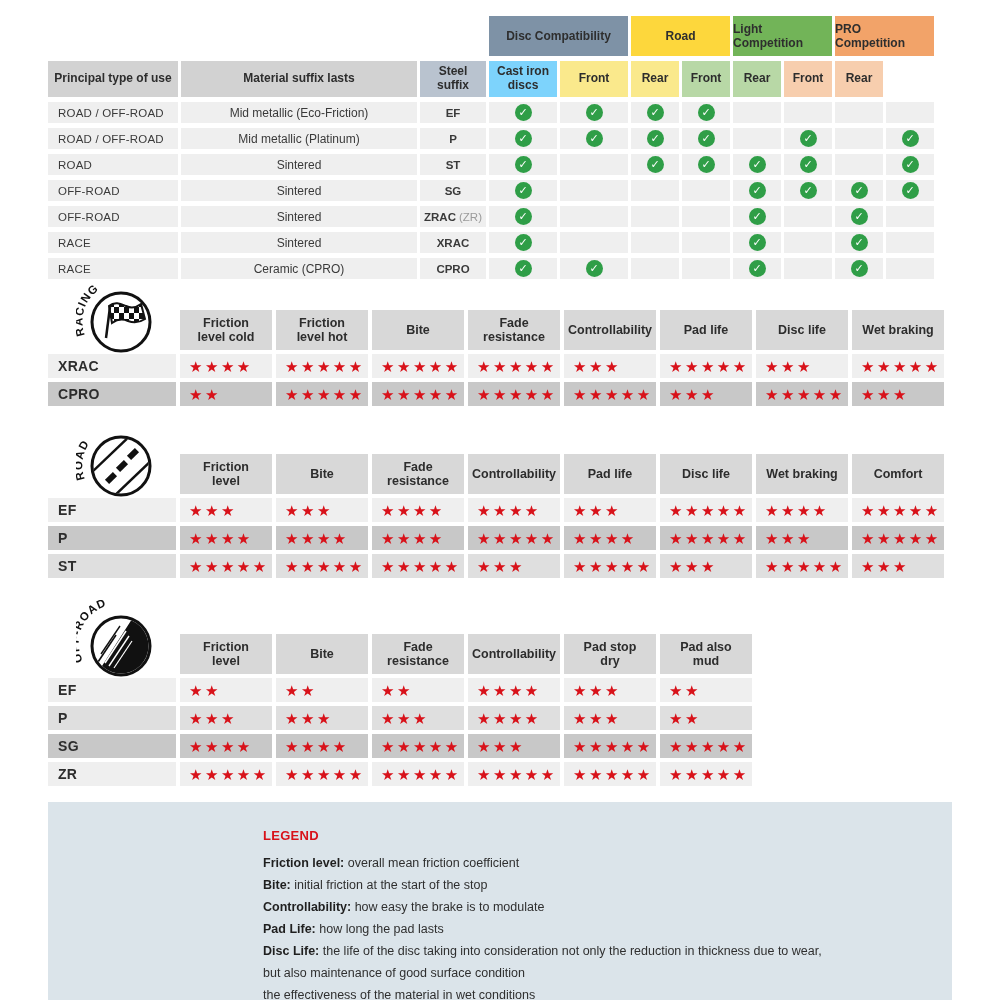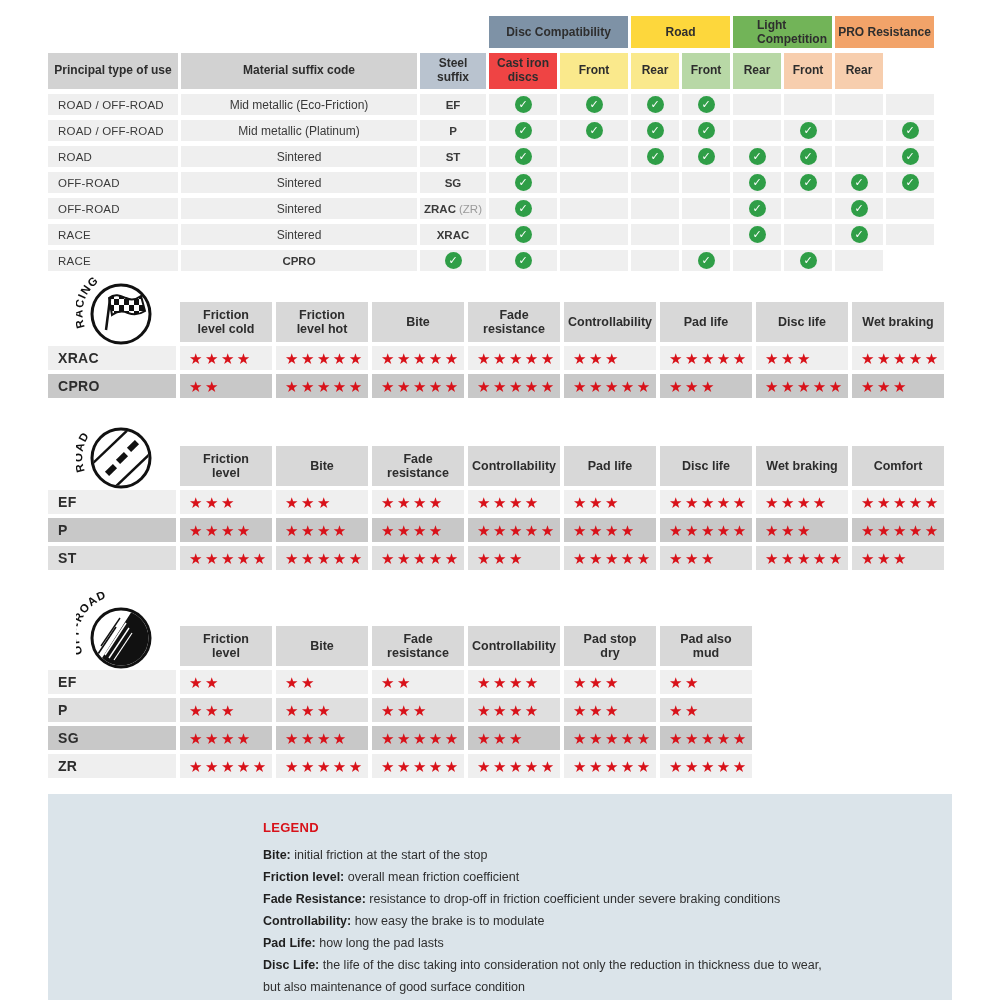--- a/index.html
+++ b/index.html
@@ -4,21 +4,21 @@
 <style>
   html,body{margin:0;padding:0;background:#fff;color:#2d2d2d;
     font-family:"Liberation Sans","DejaVu Sans",sans-serif;}
   .page{width:904px;margin:16px 0 0 48px;}
 
   
   .trow{display:grid;gap:0 3px;margin-bottom:5px;}
   .grow{grid-template-columns:130px 236px 66px 139px 99px 99px 99px;}
   .hrow,.drow{grid-template-columns:130px 236px 66px 68px 68px 48px 48px 48px 48px 48px 48px;}
   .spacer{background:transparent;}
-  .gcell{height:32px;display:flex;align-items:center;justify-content:center;
+  .gcell{height:40px;display:flex;align-items:center;justify-content:center;
     font-size:12px;font-weight:bold;color:#2e2e2e;}
   .hcell{background:#d2d2d2;min-height:36px;display:flex;align-items:center;justify-content:center;
     text-align:center;font-size:12px;font-weight:bold;line-height:1.15;padding:2px 4px;box-sizing:border-box;}
   .cell{background:#efefef;height:21px;display:flex;align-items:center;justify-content:center;
     font-size:12px;color:#3a3a3a;}
   .cell.use{justify-content:flex-start;padding-left:10px;box-sizing:border-box;font-size:11.5px;letter-spacing:.2px;}
   .cell.suffix{font-weight:bold;font-size:11.5px;}
   .cell .note{color:#9a9a9a;font-weight:normal;margin-left:3px;}
   .chk{width:17px;height:17px;border-radius:50%;background:var(--check-green,#2f9e47);
     color:#fff;font-size:11px;font-weight:bold;display:flex;align-items:center;justify-content:center;line-height:1;}
@@ -53,28 +53,28 @@
 
 <div class="page">
 
   <div id="compat-grid">
       <div class="trow grow">
         <div class="spacer"></div>
         <div class="spacer"></div>
         <div class="spacer"></div>
         <div class="gcell" style="background: rgb(126, 146, 166);">Disc Compatibility</div>
         <div class="gcell" style="background: rgb(253, 215, 60);">Road</div>
-        <div class="gcell" style="background: rgb(114, 180, 88); padding-left: 24px;">Light Competition</div>
-        <div class="gcell" style="background: rgb(242, 163, 105);">PRO Resistance</div>
+        <div class="gcell" style="background: rgb(114, 180, 88);">Light Competition</div>
+        <div class="gcell" style="background: rgb(242, 163, 105);">PRO Competition</div>
       </div>
       <div class="trow hrow">
         <div class="hcell">Principal type of use</div>
-        <div class="hcell">Material suffix code</div>
+        <div class="hcell">Material suffix lasts</div>
         <div class="hcell" style="background: rgb(185, 195, 207);">Steel suffix</div>
-        <div class="hcell" style="background: #ef4444;">Cast iron discs</div>
+        <div class="hcell" style="background: #7dd3fc;">Cast iron discs</div>
         <div class="hcell" style="background: rgb(250, 233, 140);">Front</div>
         <div class="hcell" style="background: rgb(250, 233, 140);">Rear</div>
         <div class="hcell" style="background: rgb(184, 216, 166);">Front</div>
         <div class="hcell" style="background: rgb(184, 216, 166);">Rear</div>
         <div class="hcell" style="background: rgb(247, 206, 174);">Front</div>
         <div class="hcell" style="background: rgb(247, 206, 174);">Rear</div>
       </div>
       <div class="trow drow">
         <div class="cell use">ROAD / OFF-ROAD</div>
         <div class="cell compound">Mid metallic (Eco-Friction)</div>
@@ -202,20 +202,21 @@
           <div class="chk">✓</div>
         </div>
         <div class="cell chkcell"></div>
         <div class="cell chkcell">
           <div class="chk">✓</div>
         </div>
         <div class="cell chkcell"></div>
       </div>
       <div class="trow drow">
         <div class="cell use">RACE</div>
+        <div class="cell compound">Ceramic (CPRO)</div>
         <div class="cell suffix">CPRO</div>
         <div class="cell chkcell">
           <div class="chk">✓</div>
         </div>
         <div class="cell chkcell">
           <div class="chk">✓</div>
         </div>
         <div class="cell chkcell"></div>
         <div class="cell chkcell"></div>
         <div class="cell chkcell">
@@ -535,23 +536,22 @@
         </div>
         <div class="rstars shade-light">
           <div class="stars" style="display: inline;">★★★★★</div>
         </div>
       </div>
   </div>
 
   <div class="legend">
     <div class="legend-title">LEGEND</div>
     <div id="legend-lines">
+        <div class="lline"><b>Friction level: </b>overall mean friction coefficient</div>
         <div class="lline"><b>Bite: </b>initial friction at the start of the stop</div>
-        <div class="lline"><b>Friction level: </b>overall mean friction coefficient</div>
-        <div class="lline"><b>Fade Resistance: </b>resistance to drop-off in friction coefficient under severe braking conditions</div>
         <div class="lline"><b>Controllability: </b>how easy the brake is to modulate</div>
         <div class="lline"><b>Pad Life: </b>how long the pad lasts</div>
         <div class="lline"><b>Disc Life: </b>the life of the disc taking into consideration not only the reduction in thickness due to wear,</div>
         <div class="lline">but also maintenance of good surface condition</div>
         <div class="lline">the effectiveness of the material in wet conditions</div>
       </div>
   </div>
 
 </div>
 

